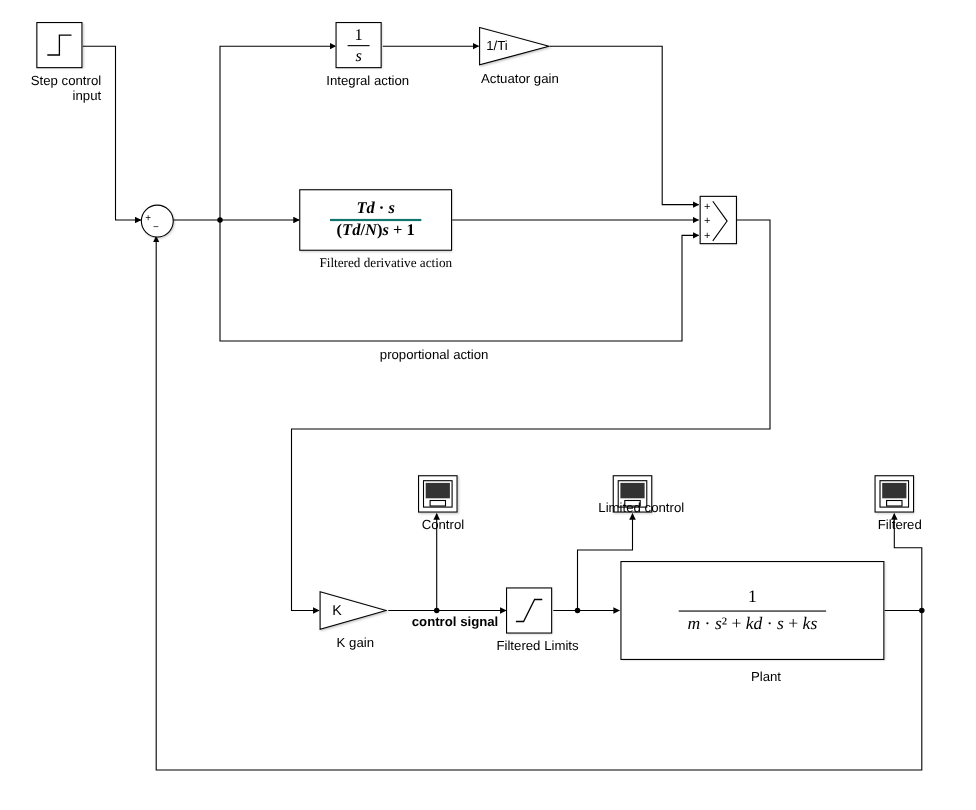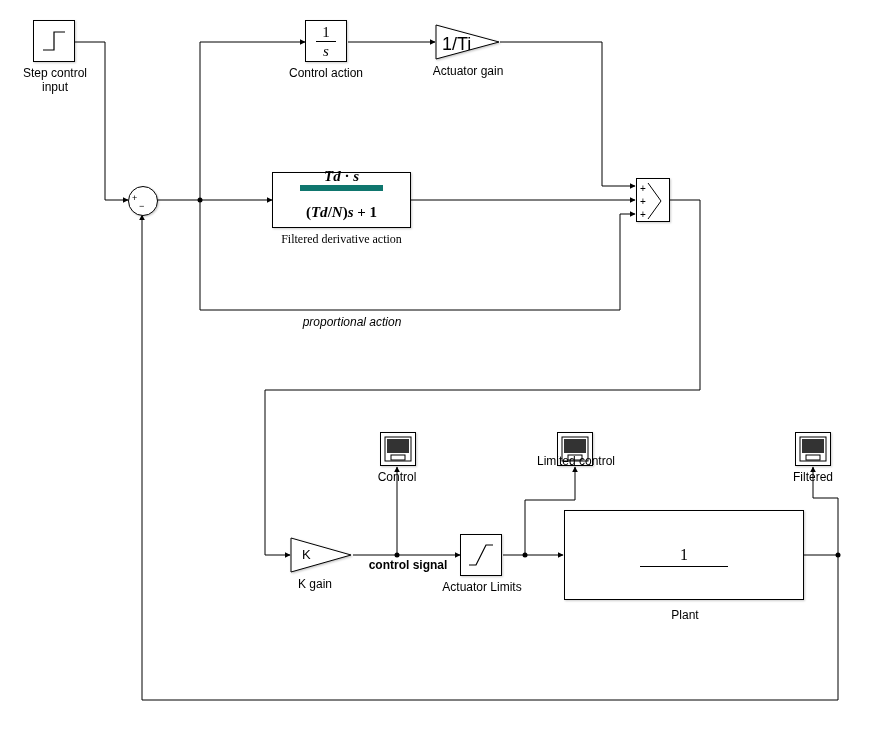--- a/index.html
+++ b/index.html
@@ -18,21 +18,21 @@
     box-shadow: 1px 1px 2px rgba(0,0,0,0.2);
     display: flex;
     align-items: center;
     justify-content: center;
     font-size: 13px;
     box-sizing: border-box;
   }
   .label {
     position: absolute;
     font-size: 12px;
-    text-align: center;
+    text-align: right;
     color: #000;
   }
   svg.wires {
     position: absolute;
     top: 0;
     left: 0;
     pointer-events: none;
   }
   .math-i { font-style: italic; font-family: 'Times New Roman', serif; }
   .tf-box { font-family: 'Times New Roman', serif; font-size: 15px; text-align:center; line-height:1.2; }
@@ -97,39 +97,39 @@
   <span style="position:absolute; left:3px; top:6px;">+</span>
   <span style="position:absolute; left:10px; top:14px;">−</span>
 </div>
 
 <div class="block" style="left:305px; top:20px; width:42px; height:42px;">
   <div class="tf-box">
     <div style="border-bottom:1px solid #000; padding:0 6px;">1</div>
     <div class="math-i" style="padding:0 6px;">s</div>
   </div>
 </div>
-<div class="label" style="left:280px; top:66px; width:92px;">Control action</div>
+<div class="label" style="left:280px; top:66px; width:92px;">Integral action</div>
 
 <div style="position:absolute; left:435px; top:24px; width:65px; height:36px;">
   <svg width="65" height="36" style="position:absolute;top:0;left:0;filter:drop-shadow(1px 1px 1px rgba(0,0,0,0.25));">
     <polygon points="1,1 64,18 1,35" fill="#fff" stroke="#000"></polygon>
   </svg>
-  <div style="position:absolute; left:7px; top:10px; font-size:18px;">1/Ti</div>
+  <div style="position:absolute; left:7px; top:10px; font-size:12px;">1/Ti</div>
 </div>
 <div class="label" style="left:428px; top:64px; width:80px;">Actuator gain</div>
 
 <div class="block" style="left:272px; top:172px; width:139px; height:56px;">
   <div class="tf-box" style="font-weight:bold;">
-    <div style="border-bottom:6px solid #0f766e; padding:0 10px;"><span class="math-i">Td</span> · <span class="math-i">s</span></div>
-    <div style="padding:12px 6px;">(<span class="math-i">Td</span>/<span class="math-i">N</span>)<span class="math-i">s</span> + 1</div>
+    <div style="border-bottom:2px solid #0f766e; padding:0 10px;"><span class="math-i">Td</span> · <span class="math-i">s</span></div>
+    <div style="padding:0 6px;">(<span class="math-i">Td</span>/<span class="math-i">N</span>)<span class="math-i">s</span> + 1</div>
   </div>
 </div>
 <div class="label" style="left:272px; top:232px; width:139px;font-family:Liberation Serif, serif;">Filtered derivative action</div>
 
-<div class="label" style="left:272px; top:315px; width:160px;font-style:italic;">proportional action</div>
+<div class="label" style="left:284px; top:315px; width:160px;">proportional action</div>
 
 <div class="block" style="left:636px; top:178px; width:34px; height:44px; font-size:10px; line-height:1;">
   <div style="position:absolute; left:3px; top:5px;">+</div>
   <div style="position:absolute; left:3px; top:18px;">+</div>
   <div style="position:absolute; left:3px; top:31px;">+</div>
   <svg width="34" height="44" style="position:absolute;top:0;left:0;">
     <path d="M 11 4 L 24 22 L 11 40" stroke="#000" fill="none"></path>
   </svg>
 </div>
 
@@ -141,25 +141,26 @@
 </div>
 <div class="label" style="left:290px; top:577px; width:50px;">K gain</div>
 
 <div class="label" style="left:363px; top:558px; width:90px;font-weight:bold;">control signal</div>
 
 <div class="block" style="left:460px; top:534px; width:42px; height:42px;">
   <svg width="30" height="30">
     <path d="M 3 25 L 10 25 L 20 5 L 27 5" stroke="#000" fill="none" stroke-width="1.2"></path>
   </svg>
 </div>
-<div class="label" style="left:438px; top:580px; width:88px;">Actuator Limits</div>
+<div class="label" style="left:438px; top:580px; width:88px;">Filtered Limits</div>
 
 <div class="block" style="left:564px; top:510px; width:240px; height:90px;">
   <div class="tf-box" style="font-size:16px;">
     <div style="border-bottom:1px solid #000; padding:2px 40px;">1</div>
+    <div style="padding:2px 8px;"><span class="math-i">m</span> · <span class="math-i">s</span>² + <span class="math-i">kd</span> · <span class="math-i">s</span> + <span class="math-i">ks</span></div>
   </div>
 </div>
 <div class="label" style="left:660px; top:608px; width:50px;">Plant</div>
 
 <div class="block" style="left:380px; top:432px; width:36px; height:34px; padding:2px;">
   <svg width="28" height="26">
     <rect x="3" y="3" width="22" height="14" fill="#333"></rect>
     <rect x="1" y="1" width="26" height="24" fill="none" stroke="#000"></rect>
     <rect x="7" y="19" width="14" height="5" fill="none" stroke="#000"></rect>
   </svg>

